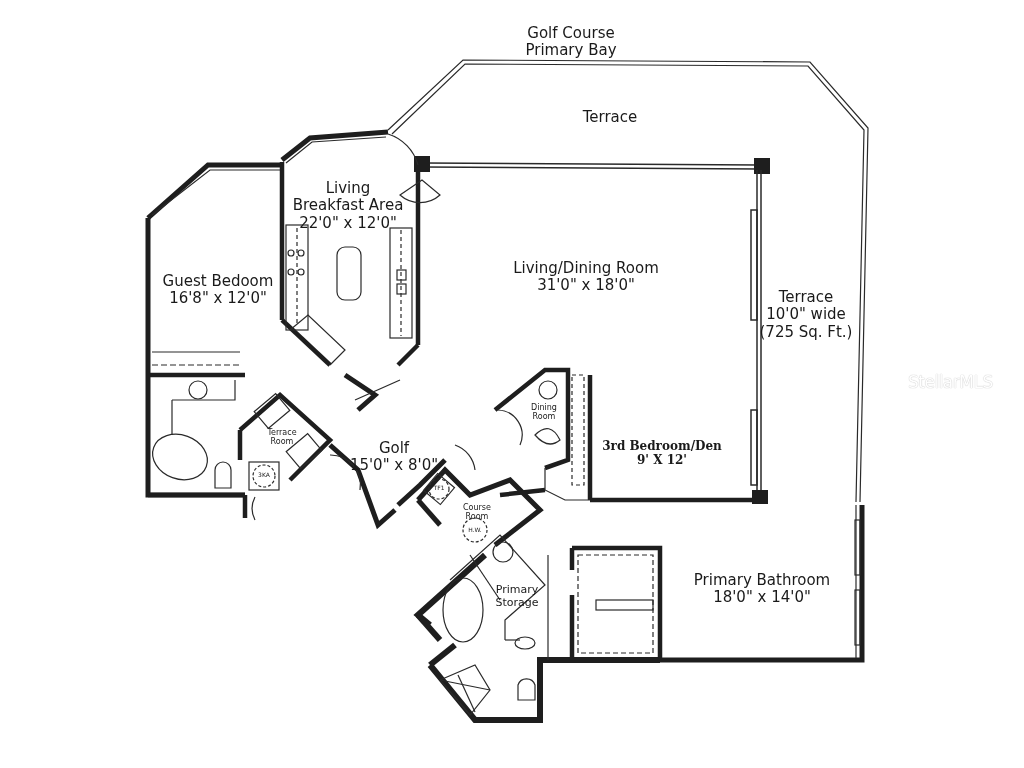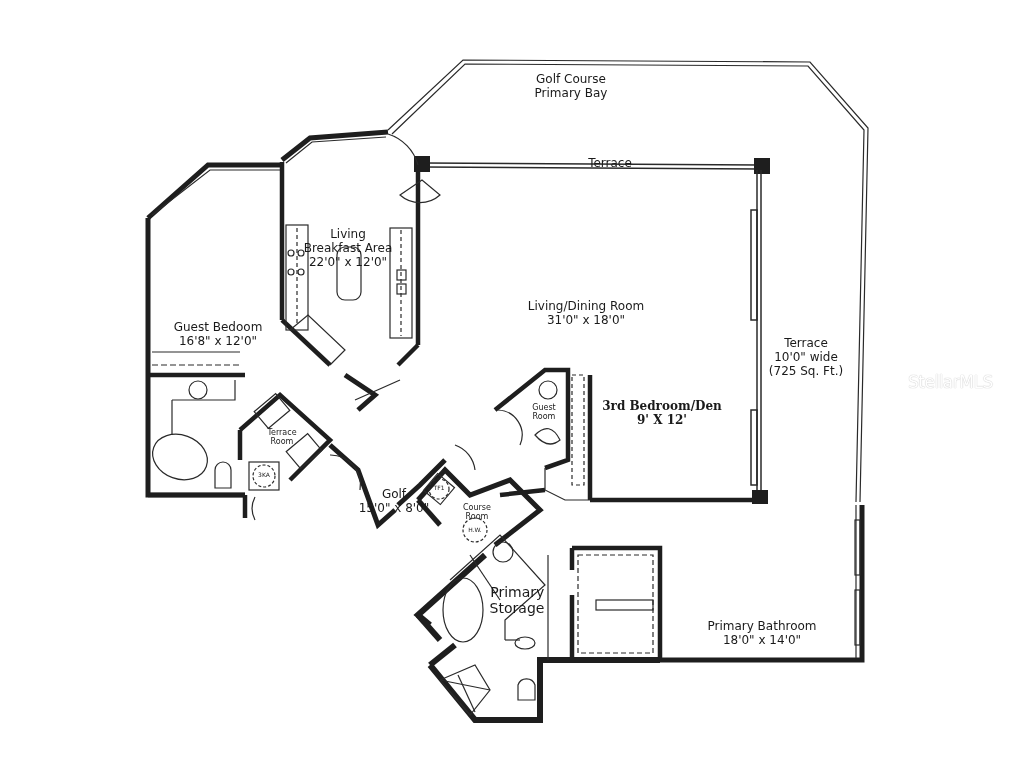--- a/index.html
+++ b/index.html
@@ -1,23 +1,23 @@
 <!DOCTYPE html>
 <html><head>
 <meta charset="utf-8">
 <style>
   html, body { margin:0; padding:0; background:#ffffff; }
   body { width:1024px; height:768px; position:relative; overflow:hidden; font-family:"DejaVu Sans", sans-serif; }
   #plan { position:absolute; left:0; top:0; width:1024px; height:768px; }
   .lbl { position:absolute; text-align:center; color:#1a1a1a; font-family:"DejaVu Sans", sans-serif; line-height:1.15; white-space:nowrap; transform:translateX(-50%); }
   .lbl span { display:block; }
   .serif { font-family:"DejaVu Serif", serif; }
-  .f13 { font-size:12px; }
-  .f12 { font-size:12px;margin-top:48px; }
-  .f10 { font-size:14px;text-align:right; }
+  .f13 { font-size:12px;margin-top:40px; }
+  .f12 { font-size:15px; }
+  .f10 { font-size:11px; }
   .f8 { font-size:8px; }
   .watermark { position:absolute; left:908px; top:372px; font-family:"DejaVu Sans", sans-serif; font-size:17px; color:#ffffff; letter-spacing:-0.5px;
     text-shadow: 0 0 1px #c8c8c8, 0 0 1px #c8c8c8; }
 </style>
 </head>
 <body>
 
 <svg id="plan" viewBox="0 0 1024 768" xmlns="http://www.w3.org/2000/svg">
   <g fill="none" stroke="#2a2a2a" stroke-linejoin="miter">
 
@@ -193,38 +193,38 @@
   <span>Living</span>
   <span>Breakfast Area</span>
   <span>22'0" x 12'0"</span>
 </div>
 
 <div class="lbl f12" style="left:218px; top:273px;">
   <span>Guest Bedoom</span>
   <span>16'8" x 12'0"</span>
 </div>
 
-<div class="lbl f12" style="left:586px; top:252px;">
+<div class="lbl f12" style="left:586px; top:260px;">
   <span>Living/Dining Room</span>
   <span>31'0" x 18'0"</span>
 </div>
 
 <div class="lbl f12" style="left:806px; top:289px;">
   <span>Terrace</span>
   <span>10'0" wide</span>
   <span>(725 Sq. Ft.)</span>
 </div>
 
 <div class="lbl serif f13" style="left:662px; top:400px; font-weight:bold;">
   <span>3rd Bedroom/Den</span>
   <span>9' X 12'</span>
 </div>
 
 <div class="lbl f8" style="left:544px; top:403px;">
-  <span>Guest</span>
+  <span>Dining</span>
   <span>Room</span>
 </div>
 
 <div class="lbl f8" style="left:282px; top:428px;">
   <span>Terrace</span>
   <span>Room</span>
 </div>
 
 <div class="lbl f12" style="left:394px; top:440px;">
   <span>Golf</span>

